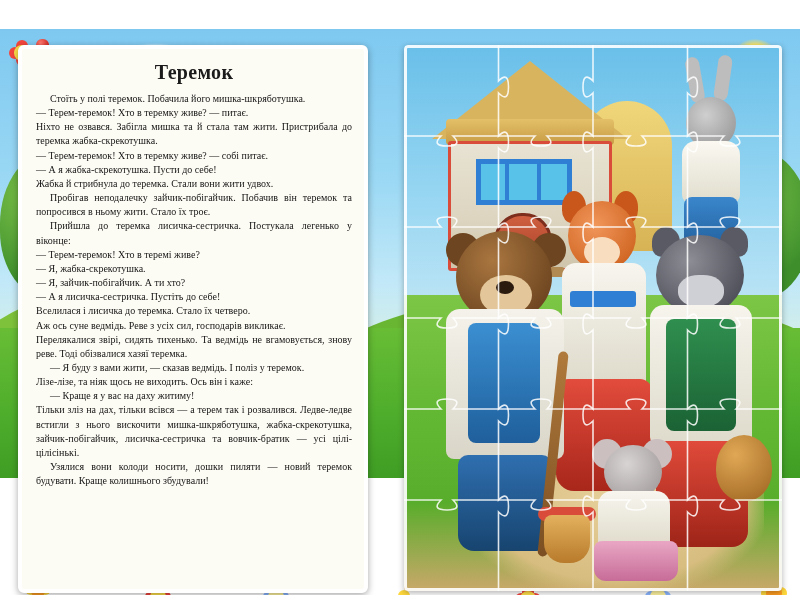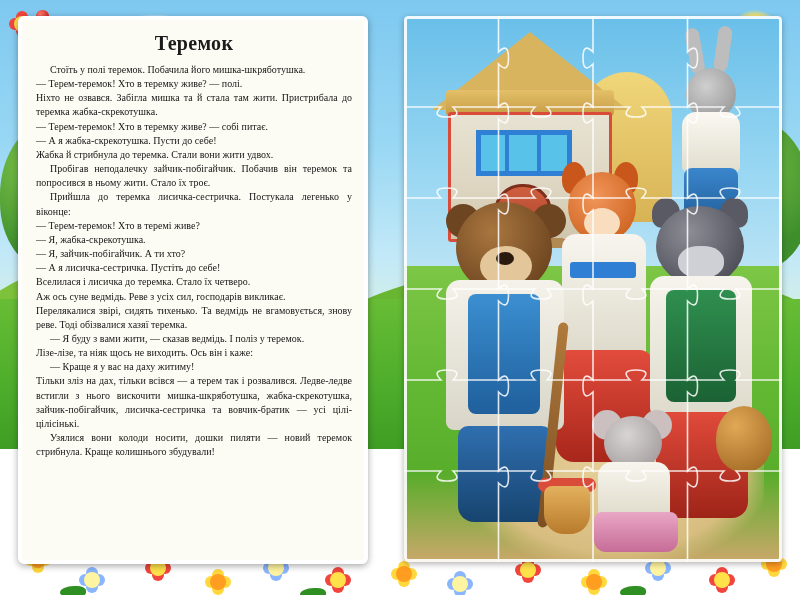--- a/index.html
+++ b/index.html
@@ -13,20 +13,21 @@
     font-family: "Liberation Serif", serif;
   }
 
   #page {
     position: relative;
     width: 800px;
     height: 449px;
     background:
       radial-gradient(circle at 20% 85%, rgba(255,255,255,0.35) 0 2px, rgba(0,0,0,0) 3px),
       linear-gradient(to bottom, #8fd24a 0%, #79c63f 18%, #6dbf3a 45%, #5fb733 72%, #4fae2c 100%);
+    margin-top: 29px;
   }
 
   
   .scene-sky {
     position: absolute;
     left: 0; top: 0;
     width: 800px; height: 330px;
     background: linear-gradient(to bottom, #7ec8f0 0%, #9ad8f4 45%, #c3e9f8 78%, #d8f0e0 100%);
   }
   .cloud {
@@ -330,39 +331,39 @@
   <div class="flower red" style="left:714px; top:572px;"></div>
   <div class="flower yellow" style="left:766px; top:556px;"></div>
   <div class="leafbunch" style="left:60px; top:586px;"></div>
   <div class="leafbunch" style="left:300px; top:588px;"></div>
   <div class="leafbunch" style="left:620px; top:586px;"></div>
 
   <div class="page-card">
     <div class="story-title">Теремок</div>
     <div class="story-body">
       <p>Стоїть у полі теремок. Побачила його мишка-шкрябо­тушка.</p>
-      <p class="noindent">— Терем-теремок! Хто в теремку живе? — полі.</p>
+      <p class="noindent">— Терем-теремок! Хто в теремку живе? — питає.</p>
       <p class="noindent">Ніхто не озвався. Забігла мишка та й стала там жити. Пристрибала до теремка жабка-скрекотушка.</p>
       <p class="noindent">— Терем-теремок! Хто в теремку живе? — собі питає.</p>
       <p class="noindent">— А я жабка-скрекотушка. Пусти до себе!</p>
       <p class="noindent">Жабка й стрибнула до теремка. Стали вони жити удвох.</p>
       <p>Пробігав неподалечку зайчик-побігайчик. Побачив він теремок та попросився в ньому жити. Стало їх троє.</p>
       <p>Прийшла до теремка лисичка-сестричка. Постукала ле­генько у віконце:</p>
       <p class="noindent">— Терем-теремок! Хто в теремі живе?</p>
       <p class="noindent">— Я, жабка-скрекотушка.</p>
       <p class="noindent">— Я, зайчик-побігайчик. А ти хто?</p>
       <p class="noindent">— А я лисичка-сестричка. Пустіть до себе!</p>
       <p class="noindent">Вселилася і лисичка до теремка. Стало їх четверо.</p>
       <p class="noindent">Аж ось суне ведмідь. Реве з усіх сил, господарів викликає.</p>
       <p class="noindent">Перелякалися звірі, сидять тихенько. Та ведмідь не вгамовується, знову реве. Тоді обізвалися хазяї теремка.</p>
       <p>— Я буду з вами жити, — сказав ведмідь. І поліз у теремок.</p>
       <p class="noindent">Лізе-лізе, та ніяк щось не виходить. Ось він і каже:</p>
       <p>— Краще я у вас на даху житиму!</p>
       <p class="noindent">Тільки зліз на дах, тільки всівся — а терем так і розвалився. Ледве-ледве встигли з нього вискочити мишка-шкря­ботушка, жабка-скрекотушка, зайчик-побігайчик, лисич­ка-сестричка та вовчик-братик — усі цілі-цілісінькі.</p>
-      <p>Узялися вони колоди носити, дошки пиляти — новий теремок стрибнула. Краще колишнього збудували!</p>
+      <p>Узялися вони колоди носити, дошки пиляти — новий теремок будувати. Краще колишнього збудували!</p>
     </div>
   </div>
 
   <div class="puzzle">
     <div class="pz-sky"></div>
     <div class="pz-ground"></div>
     <div class="pz-path"></div>
 
     <div class="house">
       <div class="haystack"></div>

